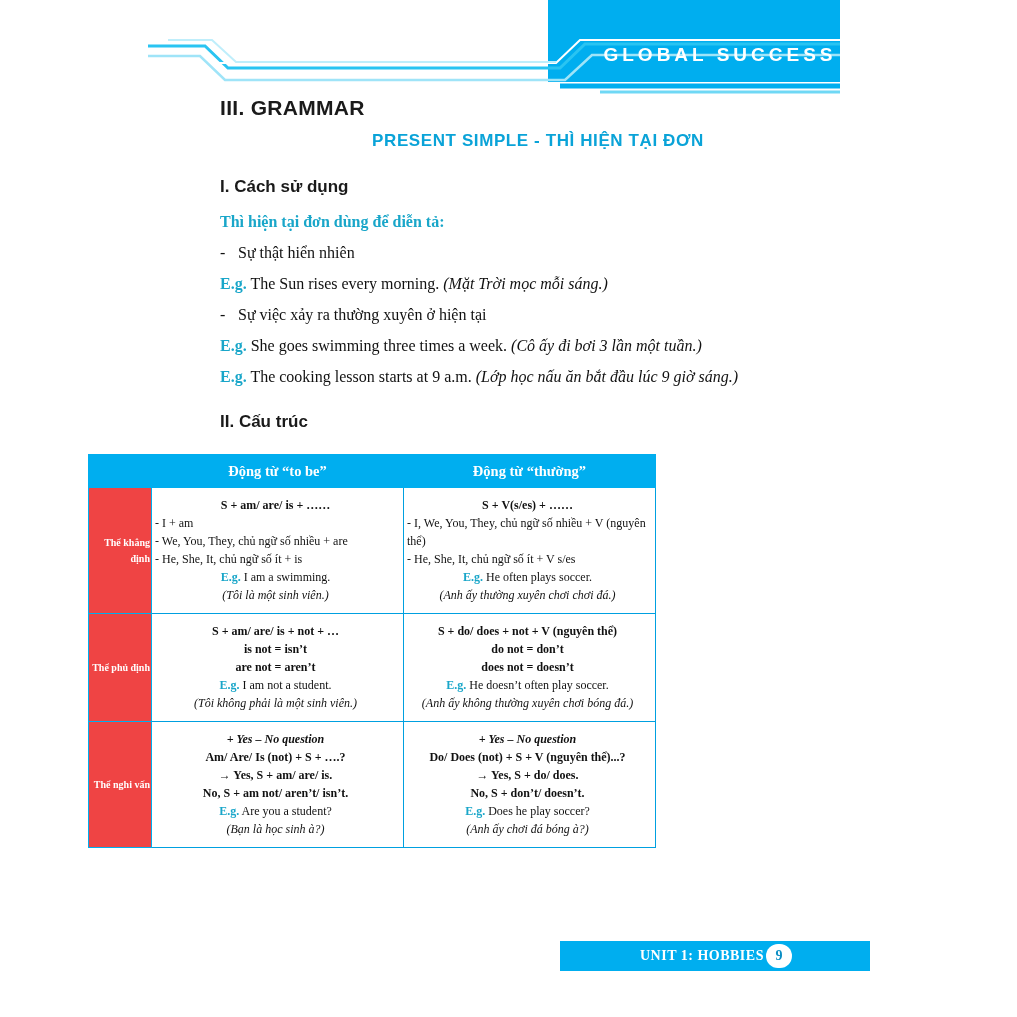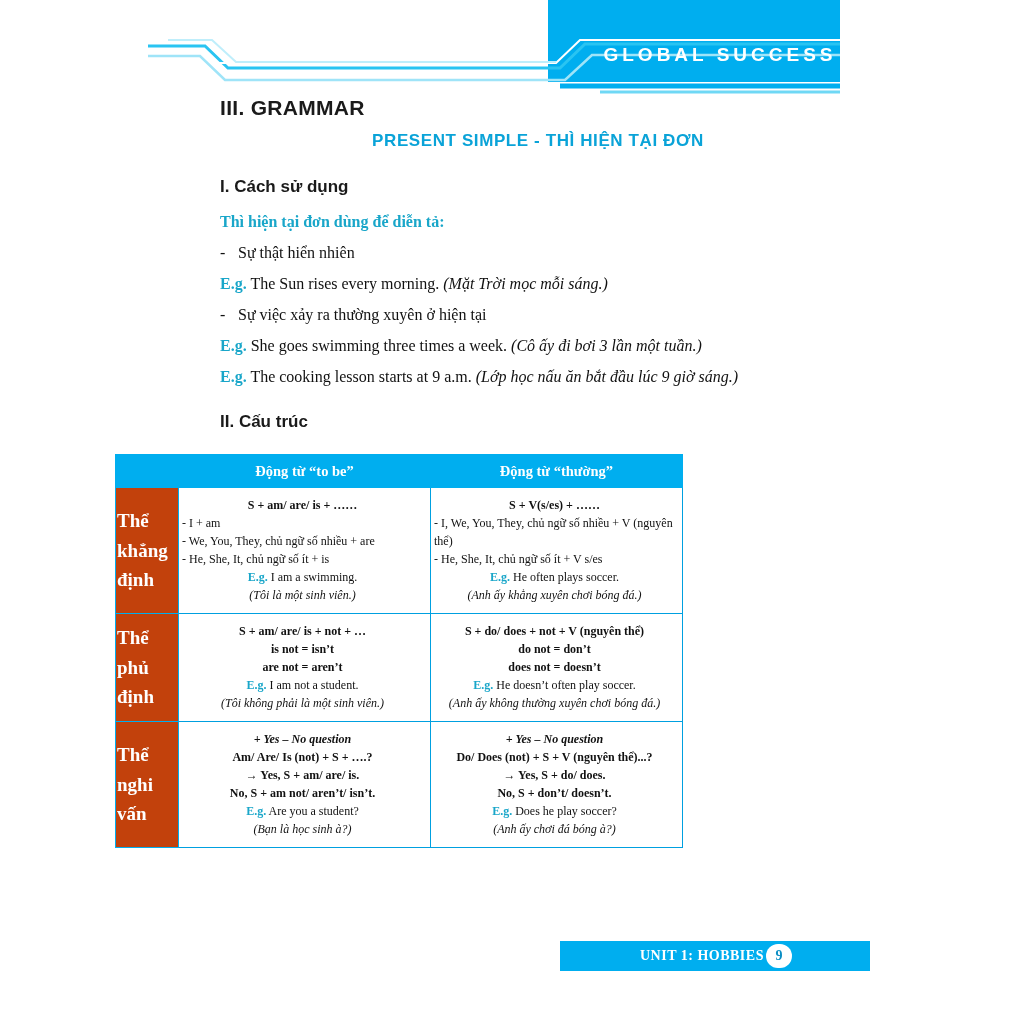--- a/index.html
+++ b/index.html
@@ -102,21 +102,21 @@
   .eg {
     color: #19a6c9;
     font-weight: bold;
   }
   .vi {
     font-style: italic;
   }
 
   
   .tbl-wrap {
-    margin: 22px 0 0 115px;
+    margin: 22px 0 0 88px;
     width: 568px;
   }
   table.grammar {
     border-collapse: collapse;
     width: 568px;
     table-layout: fixed;
   }
   table.grammar td, table.grammar th {
     border: 1.5px solid #00a0e0;
     vertical-align: middle;
@@ -131,25 +131,25 @@
     background: #00aeef;
     color: #ffffff;
     font-weight: bold;
     font-size: 14.5px;
     height: 30px;
     font-family: "Liberation Serif", serif;
     border-color: #00aeef !important;
   }
   td.rowlabel {
     width: 60px;
-    background: #c2410c;
+    background: #ef4444;
     color: #ffffff;
     font-weight: bold;
-    font-size: 19px;
-    text-align: left;
+    font-size: 10px;
+    text-align: right;
     line-height: 1.55;
     border-color: #00aeef !important;
   }
   td.cell {
     padding: 8px 7px 9px 3px;
     font-size: 12px;
     color: #111;
     line-height: 1.5;
     text-align: center;
     font-family: Liberation Serif, serif;
@@ -281,21 +281,21 @@
             <div class="ctr vi">(Tôi là một sinh viên.)</div>
           </td>
           <td class="cell">
             <div class="ctr bold">S + V(s/es) + ……</div>
             <div class="left">- I, We, You, They, chủ ngữ số nhiều + V (nguyên thể)</div>
             <div class="left">- He, She, It, chủ ngữ số ít + V s/es</div>
             <div class="ctr">
               <span class="eg">E.g.</span>
               <span>He often plays soccer.</span>
             </div>
-            <div class="ctr vi">(Anh ấy khẳng xuyên chơi bóng đá.)</div>
+            <div class="ctr vi">(Anh ấy thường xuyên chơi chơi đá.)</div>
           </td>
         </tr>
 
         <tr>
           <td class="rowlabel">Thể phủ định</td>
           <td class="cell">
             <div class="ctr bold">S + am/ are/ is + not + …</div>
             <div class="ctr bold">is not = isn’t</div>
             <div class="ctr bold">are not = aren’t</div>
             <div class="ctr">

